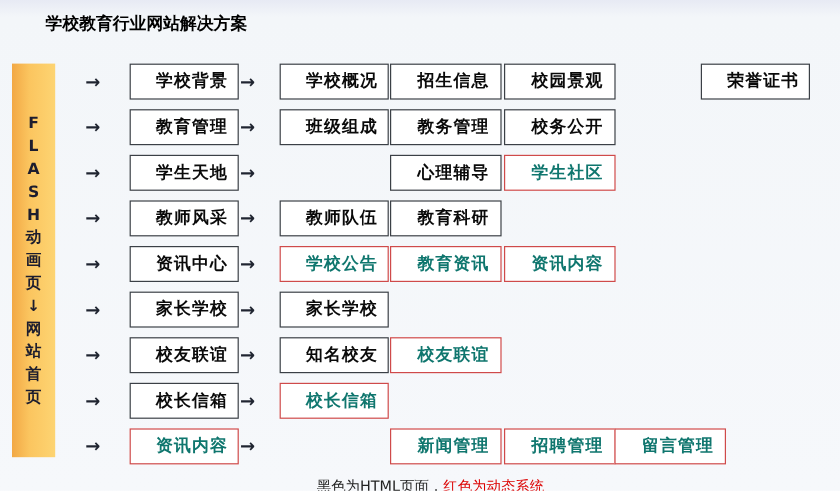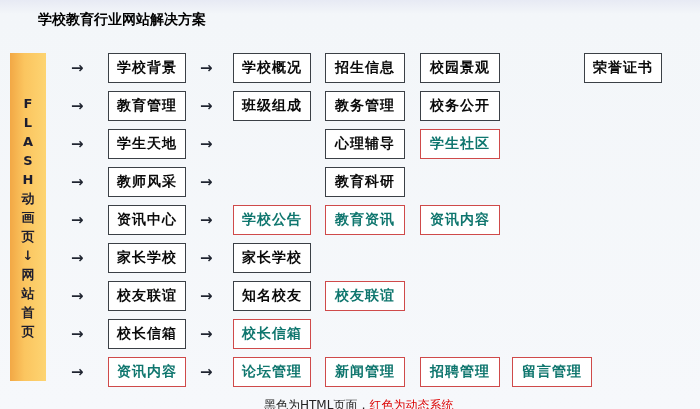--- a/index.html
+++ b/index.html
@@ -27,20 +27,21 @@
     font-size:15px;font-weight:bold;color:#1f2430;
   }
   .a1{left:71px;}
   .a2{left:200px;}
   .box{
     position:absolute;top:0;height:28px;
     border:1px solid #3b4046;background:#ffffff;
     display:flex;align-items:center;justify-content:center;
     font-size:14px;font-weight:bold;color:#0a0a0a;letter-spacing:1px;
     box-sizing:content-box;
+    padding-left:13px;
   }
   .box.red{border-color:#cf4a4a;color:#0f766e;}
   .p {left:108px;width:76px;}
   .k0{left:233px;width:76px;font-family:Liberation Mono, monospace;}
   .k1{left:325px;width:78px;}
   .k2{left:420px;width:78px;}
   .k3{left:512px;width:78px;}
   .k4{left:584px;width:76px;}
   .legend{
     position:absolute;left:264px;top:397px;font-size:12px;color:#222;
@@ -92,20 +93,21 @@
   <div class="box p">学生天地</div>
   <span class="arr a2">→</span>
   <div class="box k1">心理辅导</div>
   <div class="box k2 red">学生社区</div>
 </div>
 
 <div class="row" style="top:167px">
   <span class="arr a1">→</span>
   <div class="box p">教师风采</div>
   <span class="arr a2">→</span>
+  <div class="box k0">教师队伍</div>
   <div class="box k1">教育科研</div>
 </div>
 
 <div class="row" style="top:205px">
   <span class="arr a1">→</span>
   <div class="box p">资讯中心</div>
   <span class="arr a2">→</span>
   <div class="box k0 red">学校公告</div>
   <div class="box k1 red">教育资讯</div>
   <div class="box k2 red">资讯内容</div>
@@ -130,21 +132,20 @@
   <span class="arr a1">→</span>
   <div class="box p">校长信箱</div>
   <span class="arr a2">→</span>
   <div class="box k0 red">校长信箱</div>
 </div>
 
 <div class="row" style="top:357px">
   <span class="arr a1">→</span>
   <div class="box p red">资讯内容</div>
   <span class="arr a2">→</span>
-  <div class="box k0 red">论坛管理</div>
   <div class="box k1 red">新闻管理</div>
   <div class="box k2 red">招聘管理</div>
   <div class="box k3 red">留言管理</div>
 </div>
 
 <div class="legend">
   <span>黑色为HTML页面，</span><span class="red-part">红色为动态系统</span>
 </div>
 
 </body></html>

